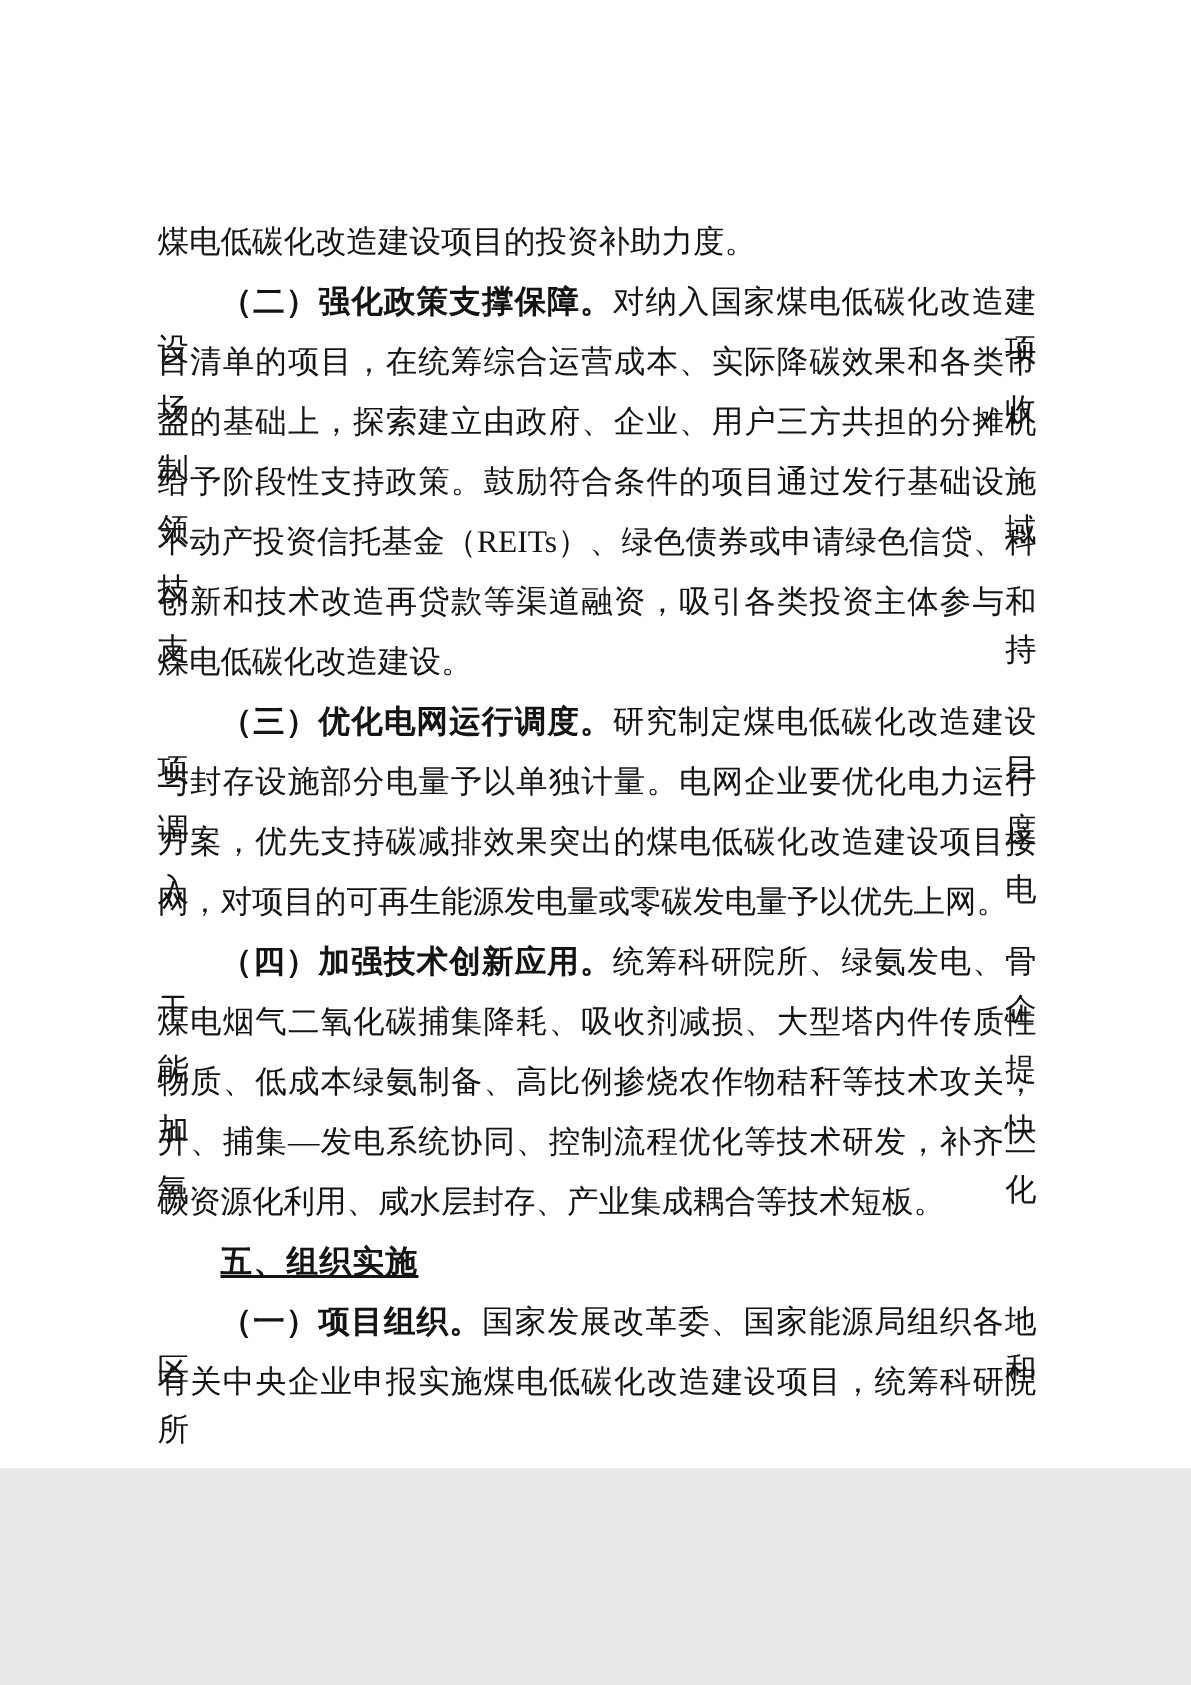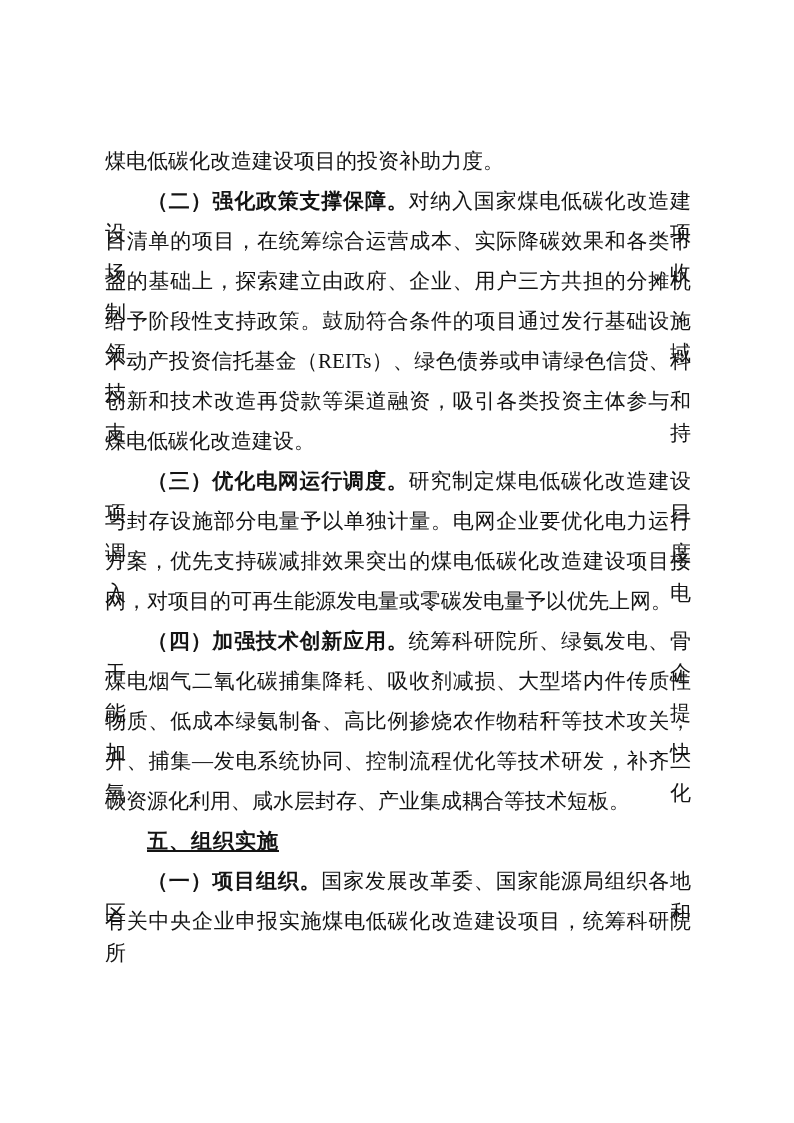--- a/index.html
+++ b/index.html
@@ -1,19 +1,19 @@
 <!DOCTYPE html>
 <html><head>
 <meta charset="utf-8">
 <style>
   html, body { margin: 0; padding: 0; background: #e8e8e8; }
   .page {
     position: relative;
     width: 794px;
-    height: 1123px;
+    height: 979px;
     background: #ffffff;
     overflow: hidden;
     font-family: "Liberation Serif", "DejaVu Serif", serif;
     color: #141414;
   }
   .textblock {
     position: absolute;
     left: 105px;
     top: 145px;
     width: 586px;

